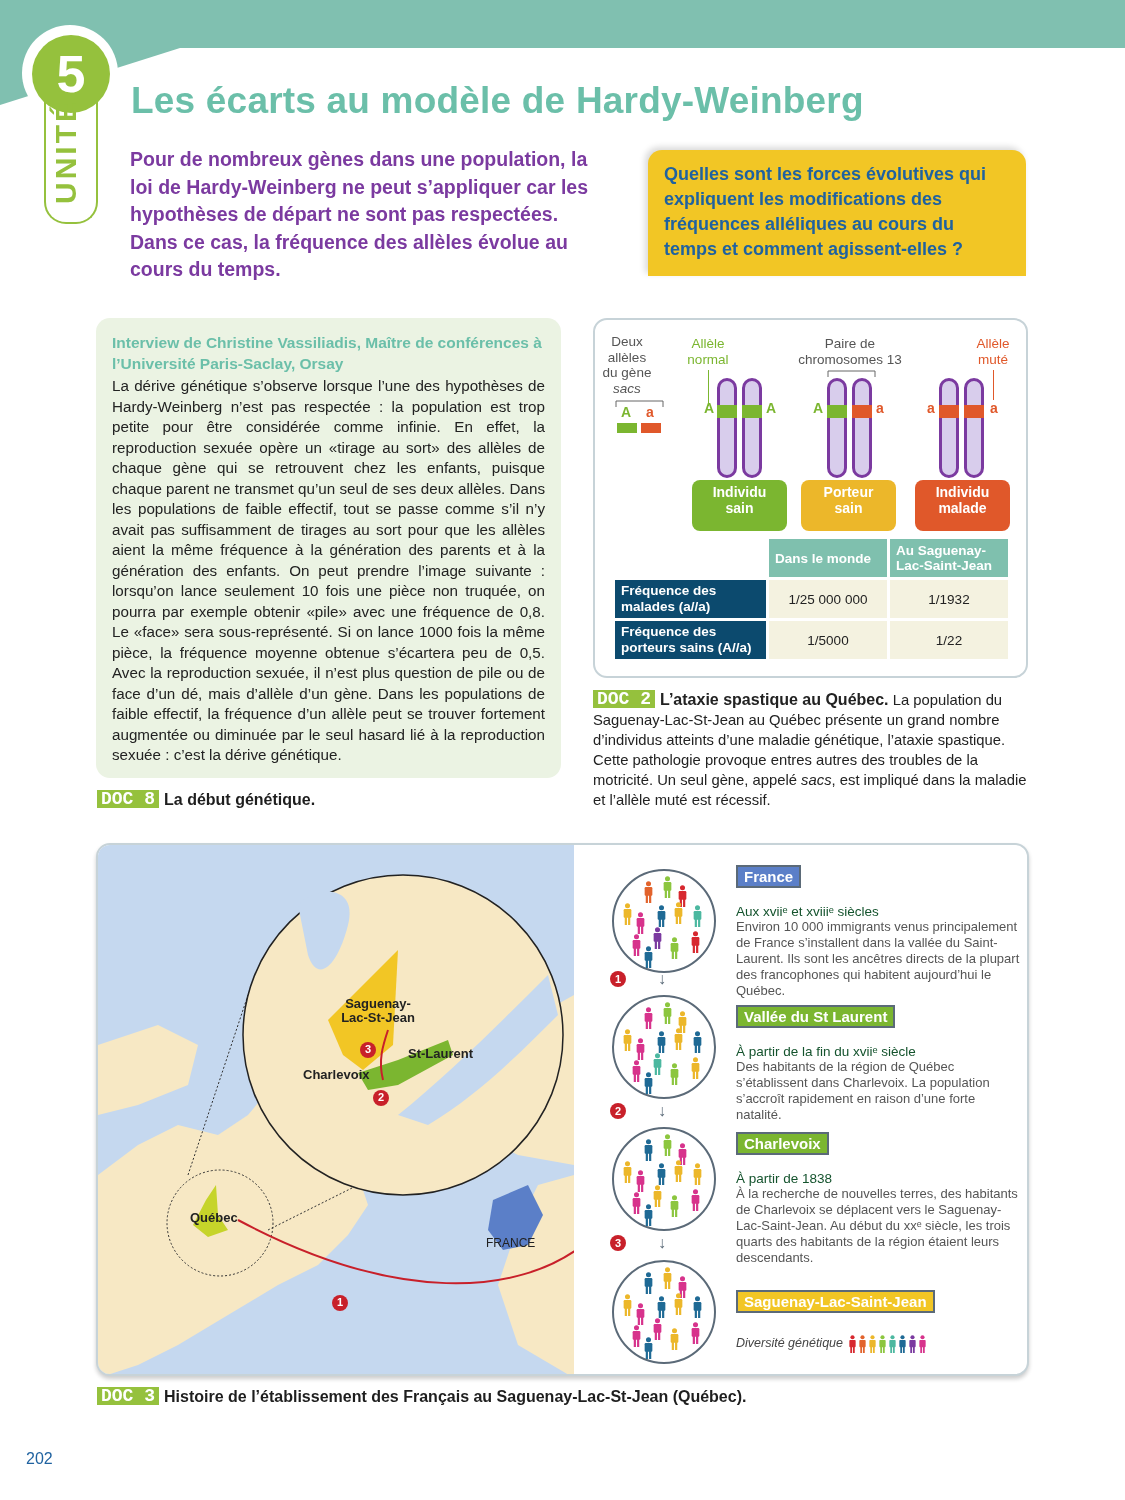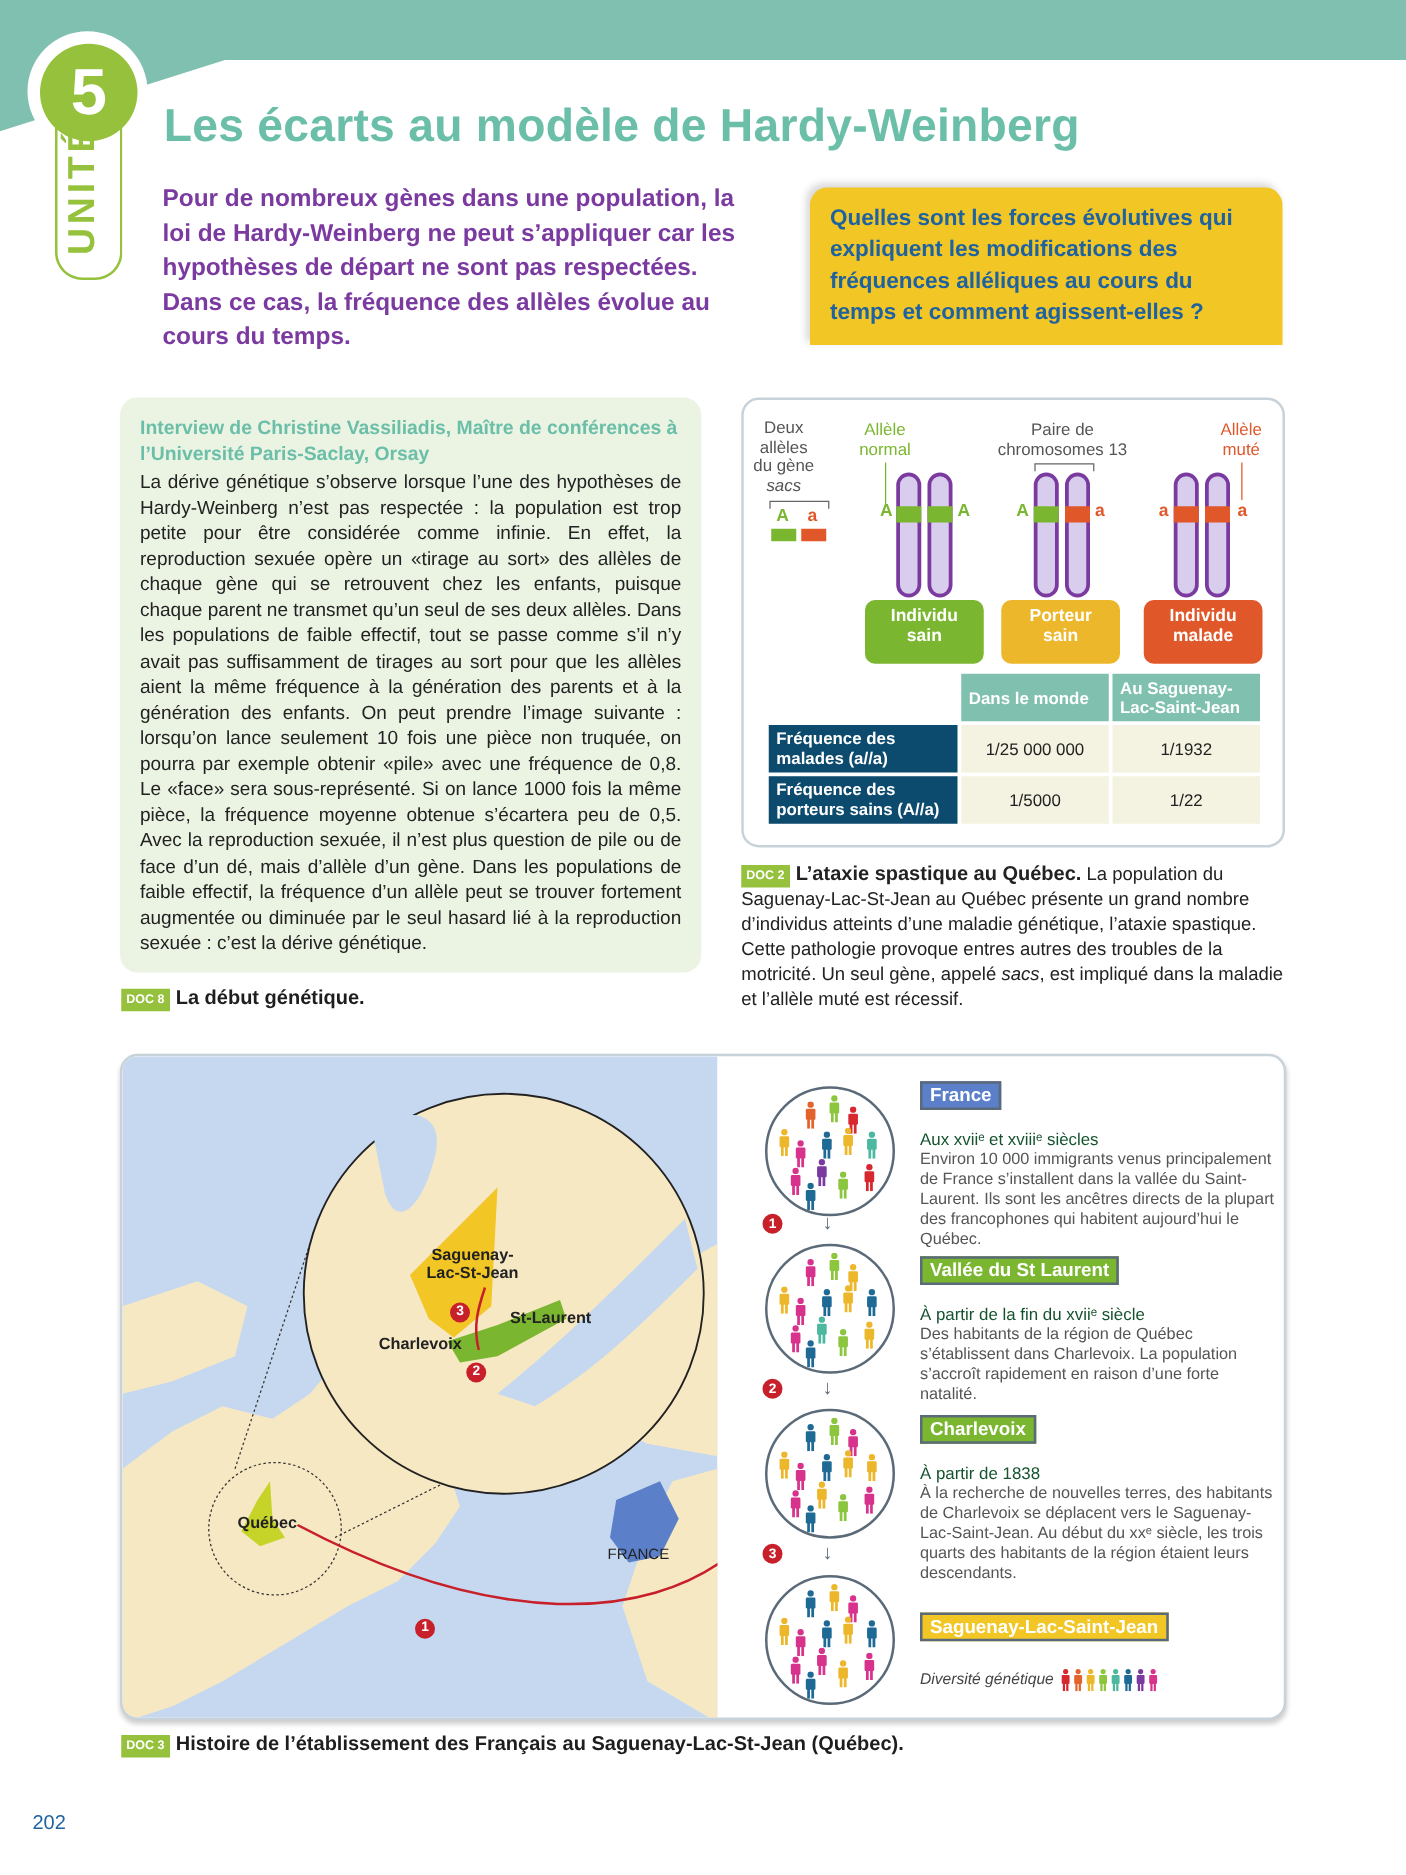--- a/index.html
+++ b/index.html
@@ -18,21 +18,21 @@
   .intro { position: absolute; left: 130px; top: 146px; width: 470px; color: #7b3aa0; font-size: 19.5px; font-weight: bold; line-height: 27.5px; }
 
   .question-box { position: absolute; left: 648px; top: 150px; width: 378px; height: 126px; background: #f2c625; border-radius: 14px 14px 0 0; box-shadow: -3px -3px 6px rgba(0,0,0,0.15); padding: 12px 16px; }
   .question-text { color: #1f62a0; font-weight: bold; font-size: 18px; line-height: 25px; }
 
   
   .doc1-box { position: absolute; left: 96px; top: 318px; width: 465px; height: 460px; background: #ebf3e3; border-radius: 14px; padding: 14px 16px; }
   .doc1-heading { color: #6bbfa9; font-weight: bold; font-size: 15.5px; line-height: 21px; }
   .doc1-body { font-size: 15.2px; line-height: 20.5px; color: #222; text-align: justify; margin-top: 2px; }
   .doc-caption { position: absolute; font-size: 16px; font-weight: bold; color: #1e1e1e; }
-  .doc-tag { display: inline-block; background: #95c13d; color: #fff; font-weight: bold; font-size: 10px; padding: 0 4px; line-height: 18px; margin-right: 5px; vertical-align: 1px; }
+  .doc-tag { display: inline-block; background: #95c13d; color: #fff; font-weight: bold; font-size: 18px; padding: 0 4px; line-height: 18px; margin-right: 5px; vertical-align: 1px; font-family: Liberation Mono, monospace; }
 
   
   .doc2-box { position: absolute; left: 593px; top: 318px; width: 435px; height: 360px; border: 2px solid #c7d3d8; border-radius: 14px; background: #fff; }
   .lbl { position: absolute; font-size: 13.5px; line-height: 15.5px; text-align: center; color: #555; }
   .lbl.green { color: #7bb630; }
   .lbl.orange { color: #e0582a; }
   .chrom { position: absolute; width: 20px; height: 100px; border: 3px solid #7b3aa0; border-radius: 10px; background: #d8cdec; }
   .band-a { position: absolute; left: -3px; width: 20px; height: 13px; }
   .allele { position: absolute; font-size: 14px; font-weight: bold; }
   .pill { position: absolute; width: 95px; height: 51px; border-radius: 8px; color: #fff; font-weight: bold; font-size: 14px; line-height: 16px; text-align: center; padding-top: 4px; }

